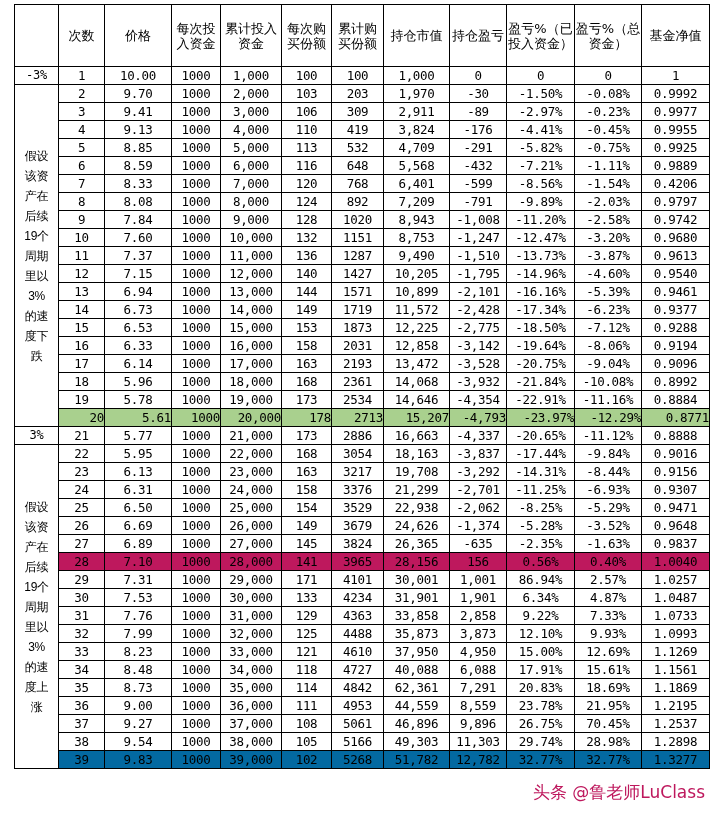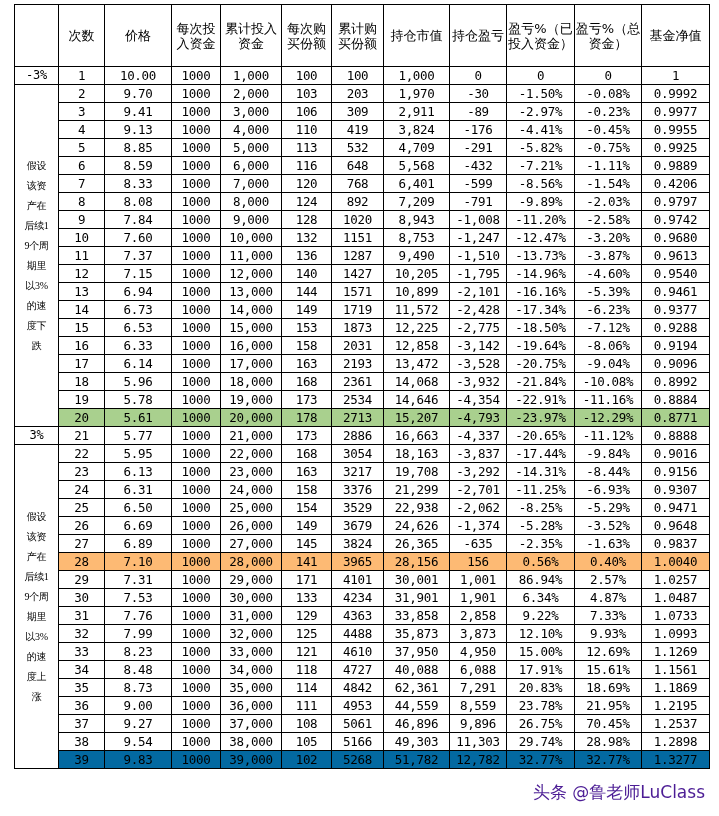--- a/index.html
+++ b/index.html
@@ -5,28 +5,28 @@
   html, body { margin:0; padding:0; background:#ffffff; }
   body { width:719px; height:816px; position:relative; overflow:hidden;
          font-family: "DejaVu Sans", "Liberation Sans", sans-serif; color:#000; }
   table.sheet { position:absolute; left:14px; top:4px; border-collapse:collapse;
                 table-layout:fixed; width:695px; }
   table.sheet td, table.sheet th { border:1px solid #000; padding:0; text-align:center;
                 vertical-align:middle; overflow:hidden; white-space:nowrap; }
   table.sheet th { font-weight:normal; font-size:13px; line-height:15px; white-space:normal; height:61px; }
   table.sheet td { font-size:12.5px; height:17px; line-height:17px;
                    font-family: "DejaVu Sans Mono", "Liberation Mono", monospace; letter-spacing:-0.3px; }
-  table.sheet td.seg { font-family:Liberation Serif, serif; font-size:10px;
+  table.sheet td.seg { font-family:Liberation Sans, sans-serif; font-size:12px;
                        line-height:17px; white-space:normal; vertical-align:middle; }
   table.sheet td.seg-small { font-family:"DejaVu Sans Mono","Liberation Mono",monospace; font-size:12px; }
-  tr.hl-green td.cell { background:#a9d08e; }
-  tr.hl-yellow td.cell { background:#fdba74; }
+  tr.hl-green td.cell { background:#a9d08e;text-align:right; }
+  tr.hl-yellow td.cell { background:#be185d; }
   tr.hl-orange td.cell { background:#0369a1; }
   .seg-text { display:inline-block; width:28px; word-break:break-all; line-height:20px; }
-  .watermark { position:absolute; right:14px; top:781px; font-size:17px; color:#4c1d95;
+  .watermark { position:absolute; right:14px; top:781px; font-size:17px; color:#be185d;
                font-family:"DejaVu Sans","Liberation Sans",sans-serif; }
 </style>
 </head>
 <body>
 
 <table class="sheet">
   <colgroup>
     <col style="width:44px">
       <col style="width:46px">
       <col style="width:67px">

